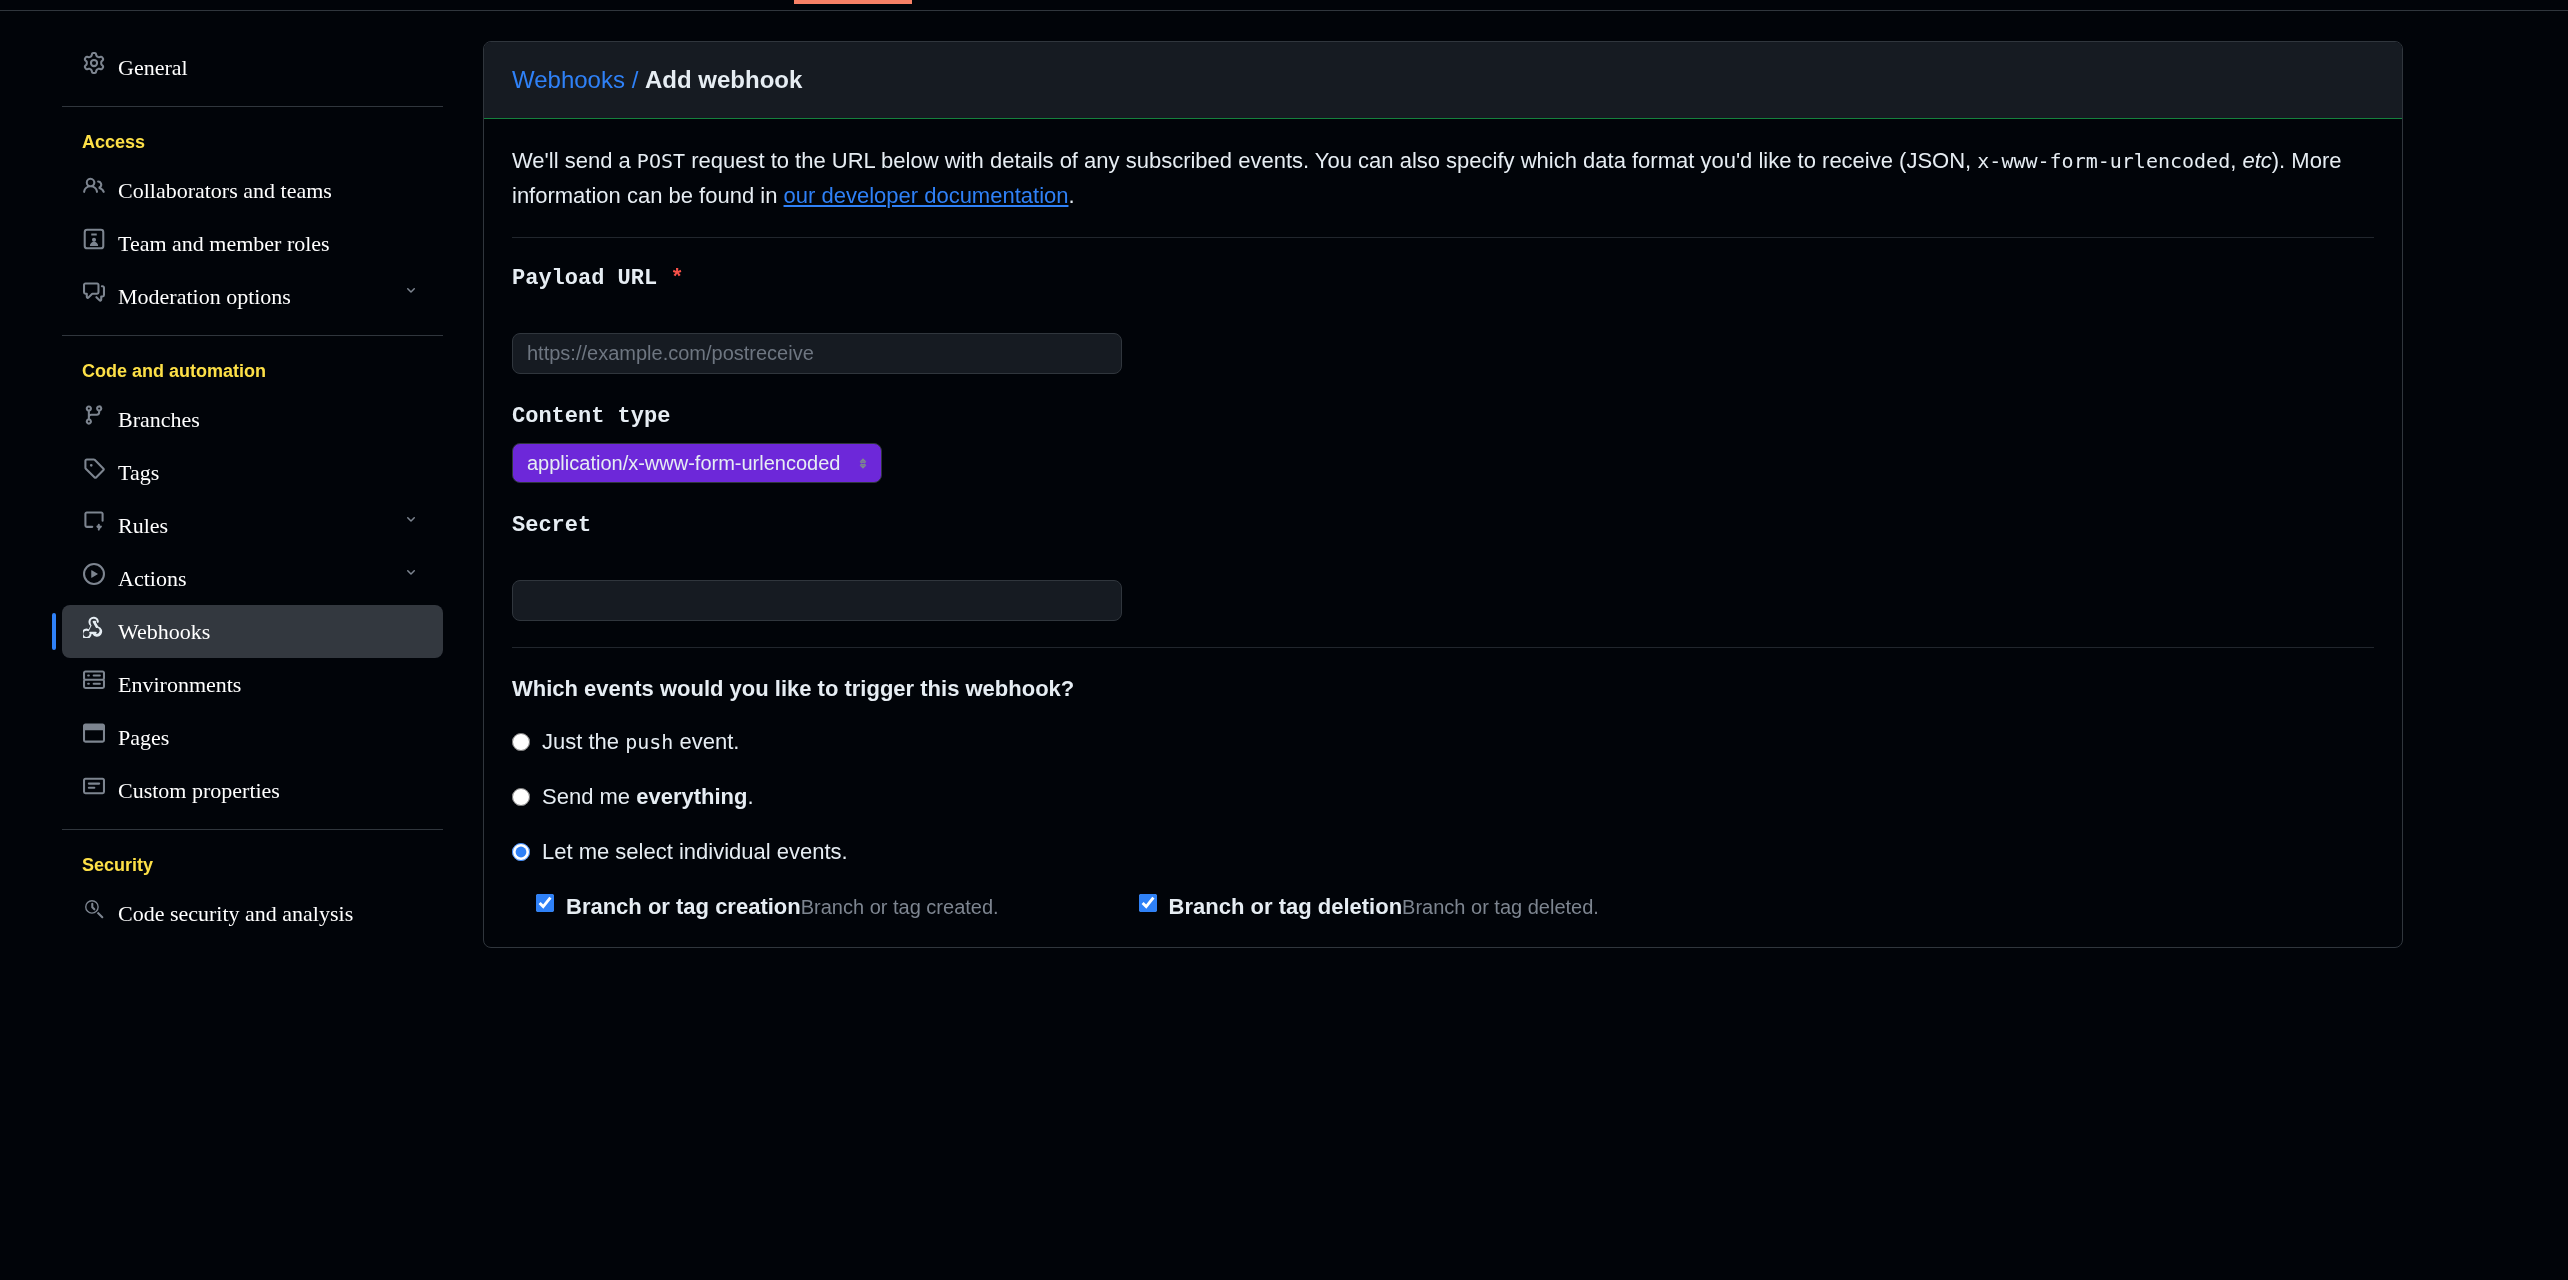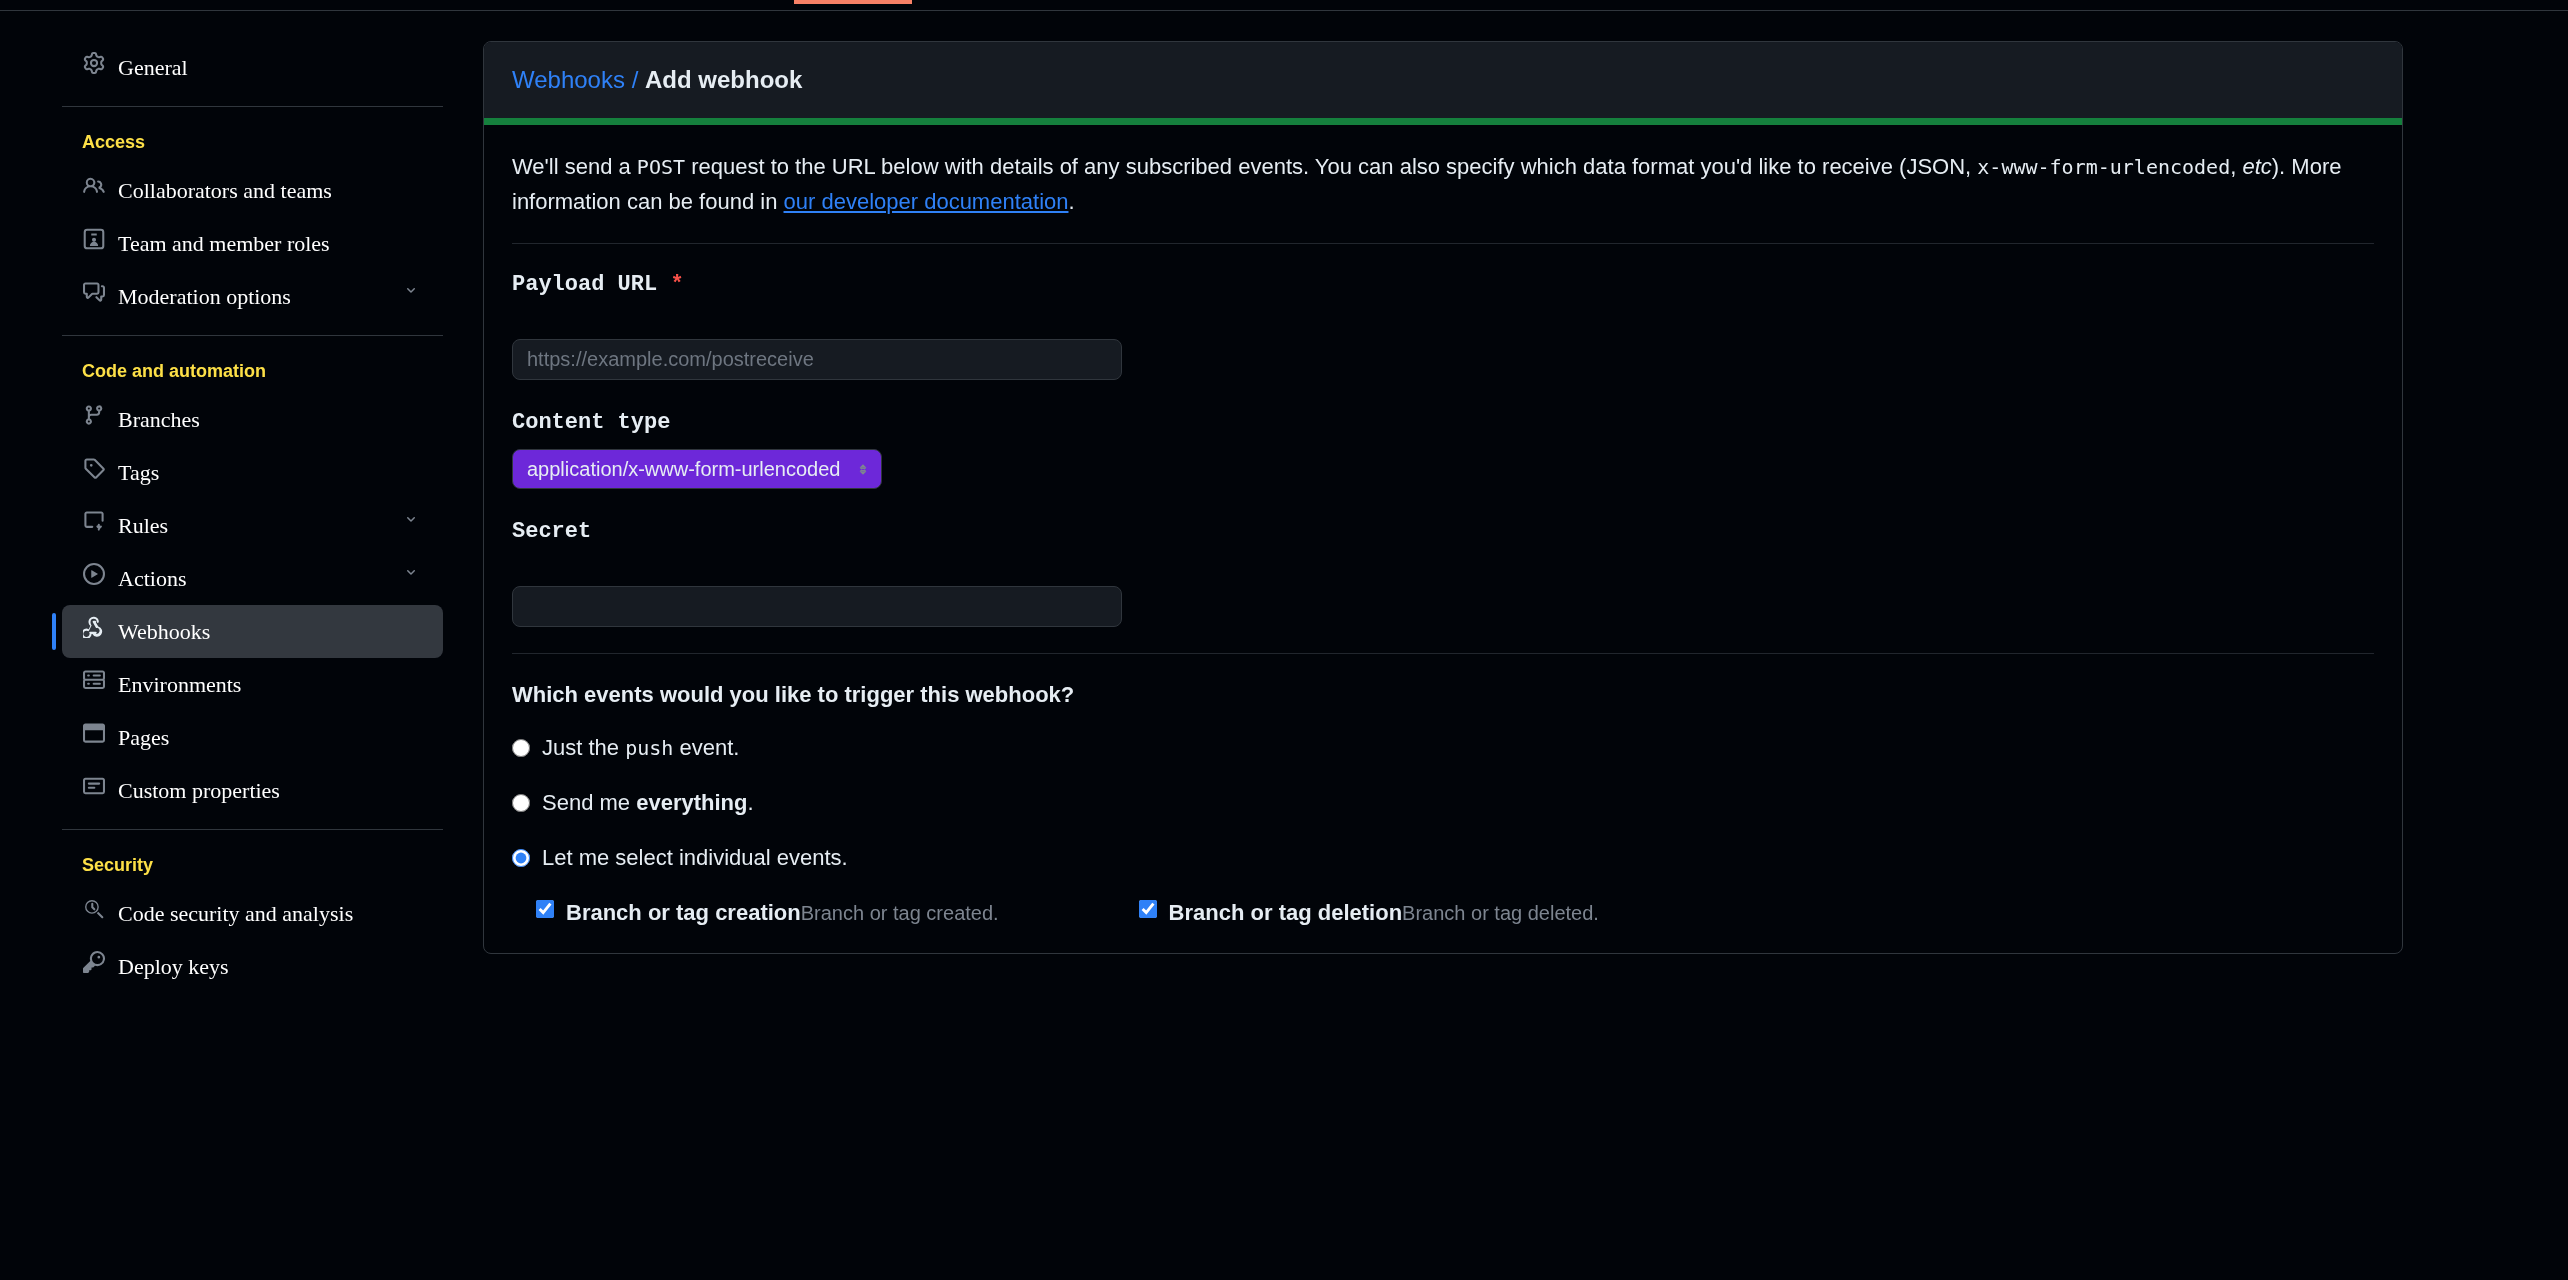--- a/index.html
+++ b/index.html
@@ -108,21 +108,21 @@
       padding-right: 165px;
     }
     .panel {
       border: 1px solid #30363d;
       border-radius: 8px;
       overflow: hidden;
     }
     .panel-header {
       background: #161b22;
       padding: 20px 28px;
-      border-bottom: 7px solid #15803d;
+      border-bottom: 1px solid #15803d;
       font-size: 24px;
       font-weight: 400;
     }
     .panel-header .crumb-link {
       color: #2f81f7;
     }
     .panel-header .crumb-sep {
       color: #2f81f7;
     }
     .panel-header .crumb-current {
@@ -393,28 +393,20 @@
     <hr class="sidebar-divider">
 
     <div class="sidebar-section-title">Security</div>
     <div class="sidebar-item">
       <span class="sidebar-icon">
         <svg viewBox="0 0 16 16">
             <path d="M11.5 6.5a5 5 0 1 1-10 0 5 5 0 0 1 10 0Zm-9 0a4 4 0 1 0 8 0 4 4 0 0 0-8 0Zm7.53 4.53 3.47 3.47a.75.75 0 1 0 1.06-1.06l-3.47-3.47-1.06 1.06ZM6 4.25a.75.75 0 0 1 1.5 0v2.19l1.28 1.28a.75.75 0 0 1-1.06 1.06L6.22 7.28A.75.75 0 0 1 6 6.75V4.25Z"></path>
           </svg>
       </span>
       <span class="sidebar-label">Code security and analysis</span>
-    </div>
-    <div class="sidebar-item">
-      <span class="sidebar-icon">
-        <svg viewBox="0 0 16 16">
-            <path d="M10.5 0a5.5 5.5 0 0 0-5.207 7.288L.146 12.435a.5.5 0 0 0-.146.354V15.5a.5.5 0 0 0 .5.5h3a.5.5 0 0 0 .354-.146l.646-.647V14h1.207l.5-.5V12h1.207l1.298-1.298A5.5 5.5 0 1 0 10.5 0Zm0 1.5a4 4 0 1 1 0 8 4 4 0 0 1 0-8Zm1 2a1 1 0 1 0 0 2 1 1 0 0 0 0-2Z"></path>
-          </svg>
-      </span>
-      <span class="sidebar-label">Deploy keys</span>
     </div>
   </nav>
 
   <main class="main">
     <div class="panel">
       <div class="panel-header">
         <span class="crumb-link">Webhooks</span>
         <span class="crumb-sep">/</span>
         <span class="crumb-current">Add webhook</span>
       </div>

